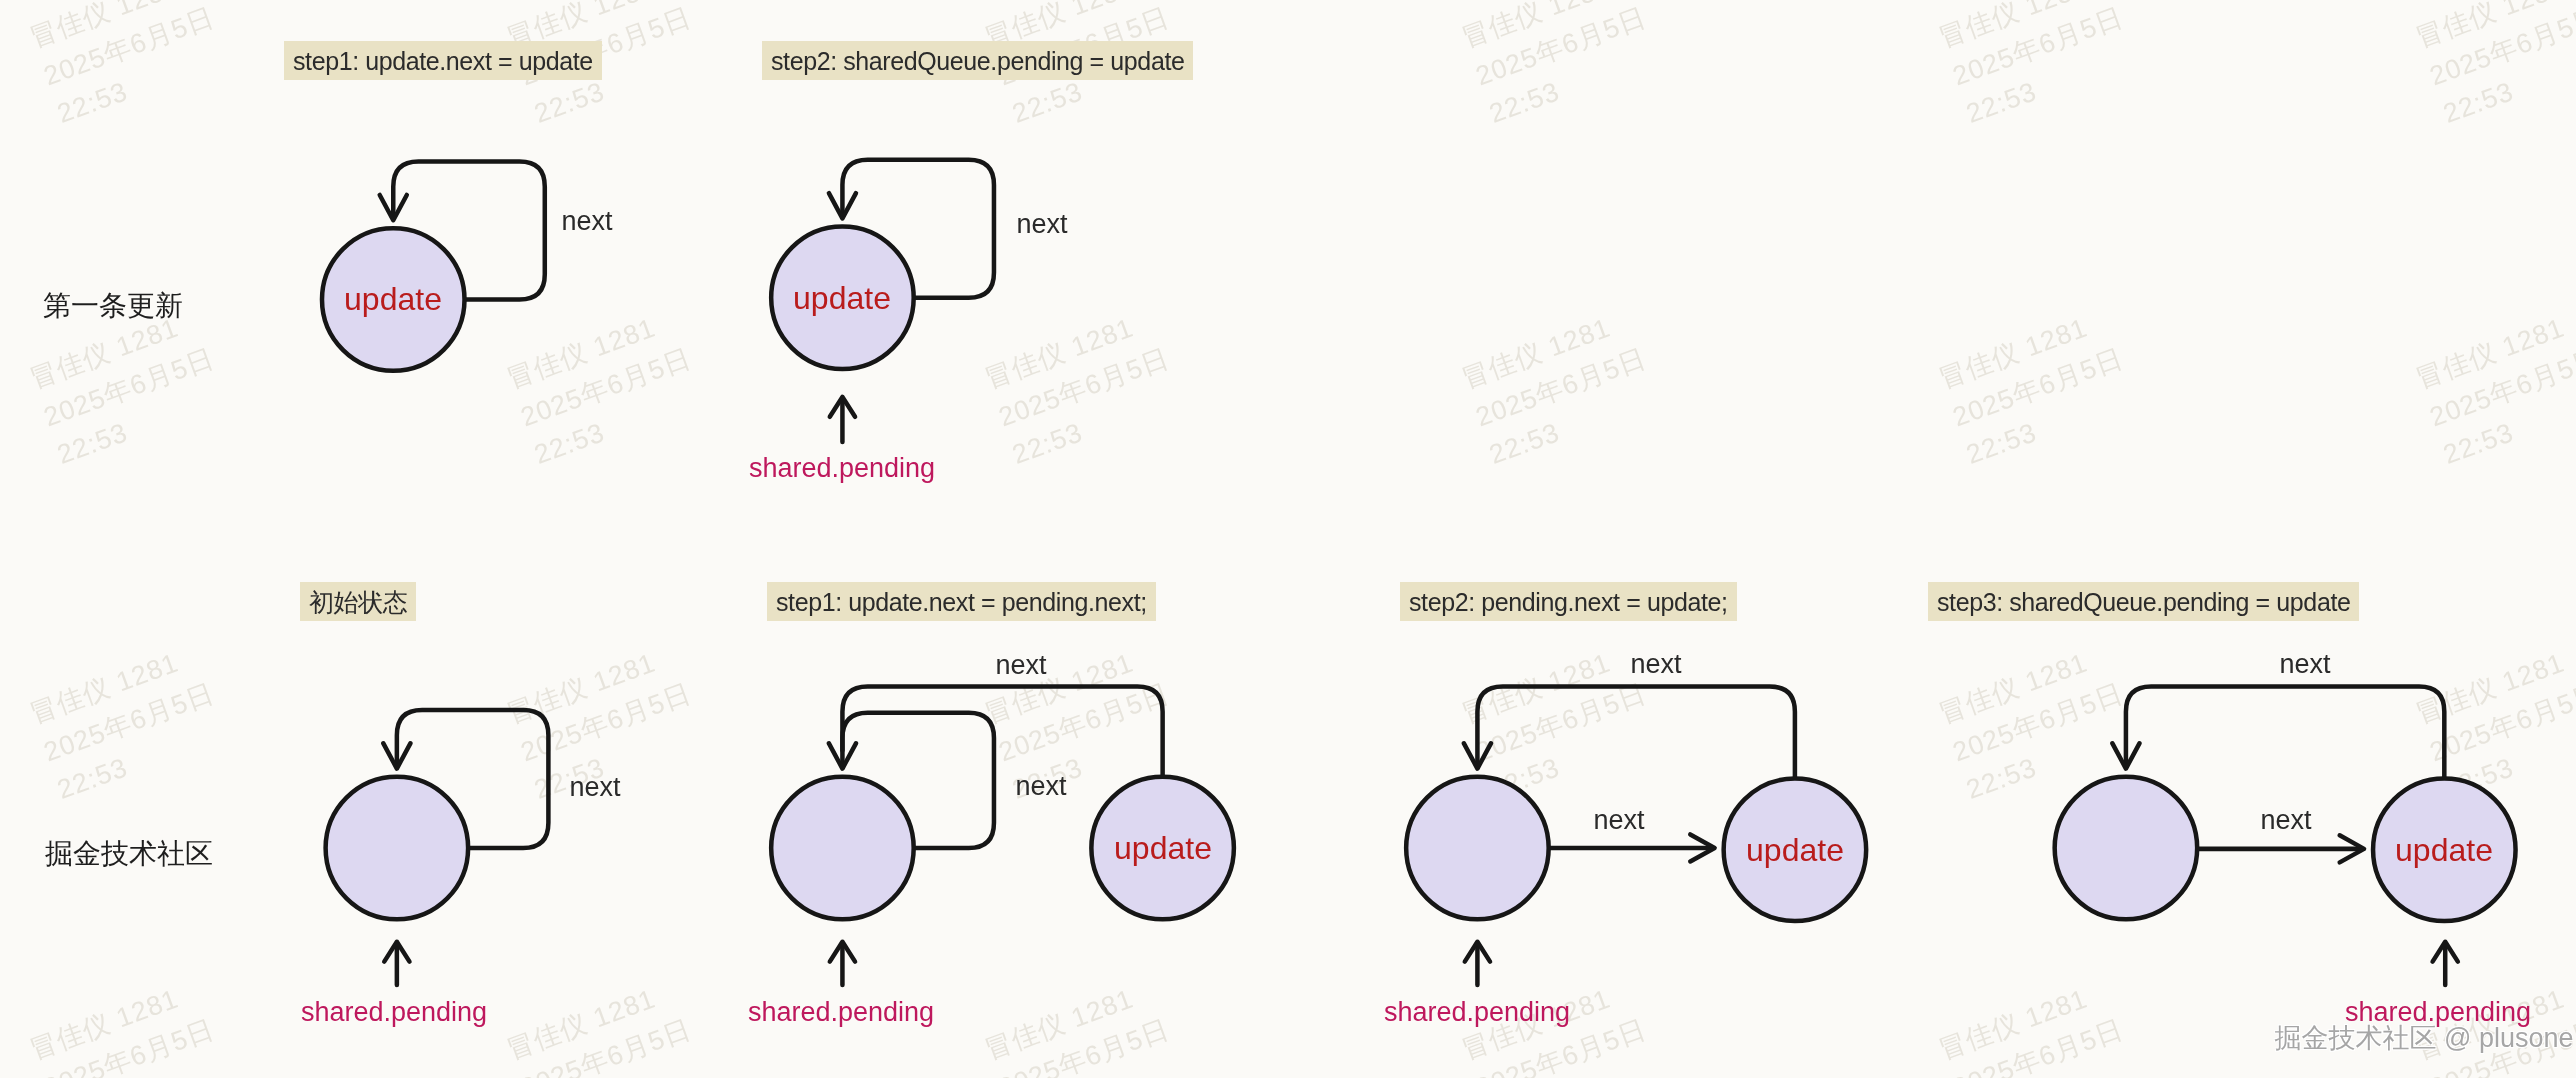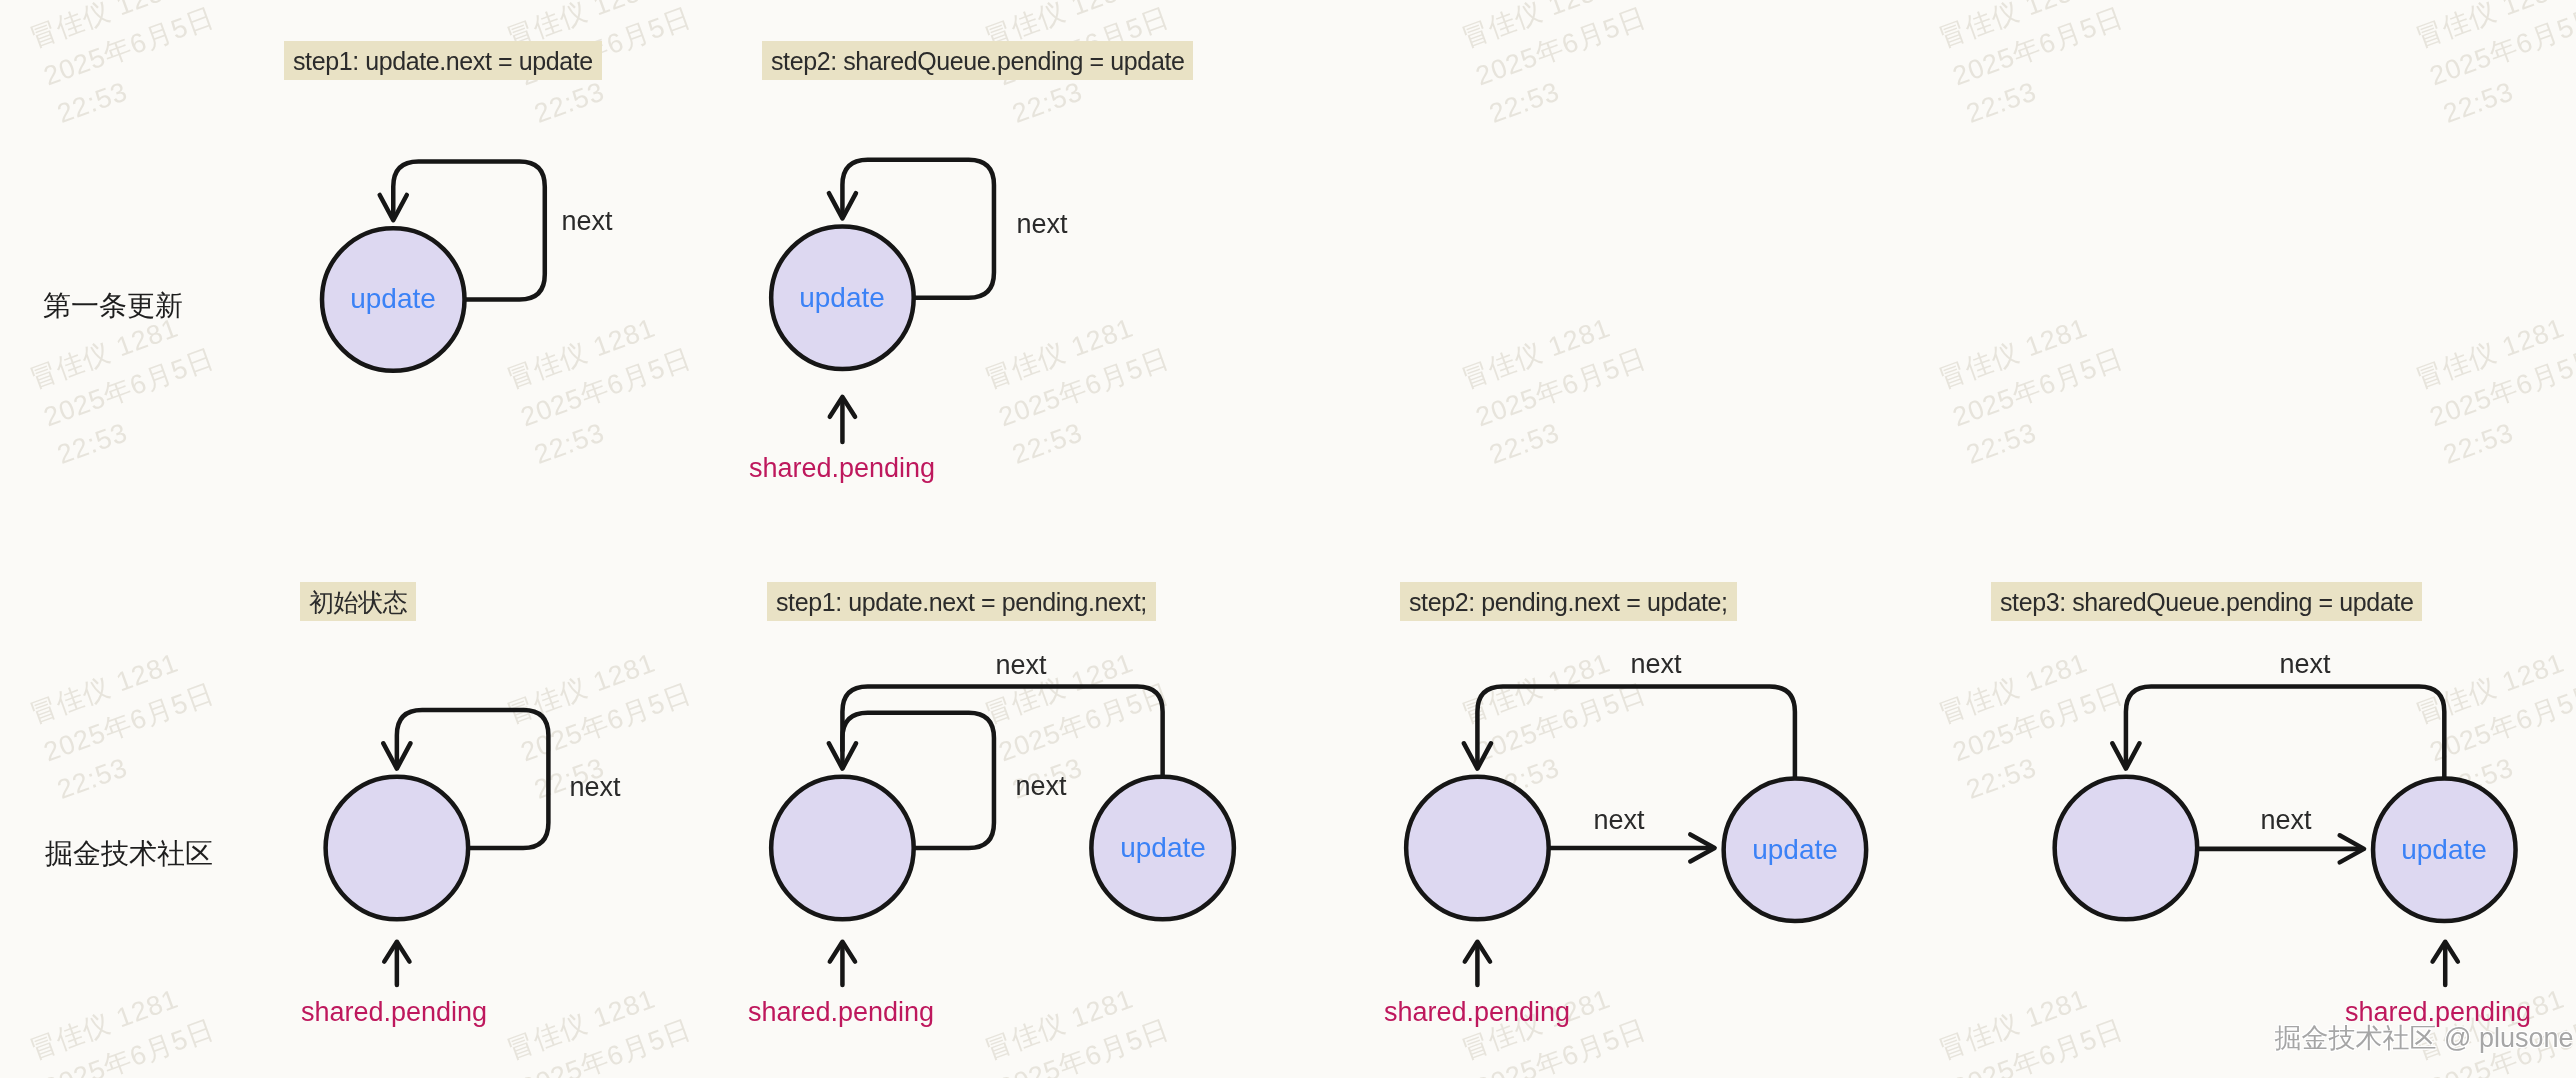--- a/index.html
+++ b/index.html
@@ -4,21 +4,21 @@
 <style>
   html,body{margin:0;padding:0;background:#fbfaf7;}
   .canvas{position:relative;width:2576px;height:1079px;background:#fbfaf7;overflow:hidden;
           font-family:"Liberation Sans","DejaVu Sans",sans-serif;color:#262626;}
   .wm{position:absolute;transform:rotate(-20deg);transform-origin:left top;
       font-size:27px;line-height:1.5;color:#e7e4dc;white-space:nowrap;letter-spacing:0.9px;}
   .wm span{display:block;}
   .title{position:absolute;background:#e9e2c5;color:#2b2b2b;font-size:25px;line-height:1.2;
          padding:4.5px 9px;letter-spacing:-0.4px;white-space:nowrap;}
   .rlabel{position:absolute;font-size:28px;color:#1e1e1e;white-space:nowrap;}
-  .node-label{position:absolute;transform:translate(-50%,-50%);font-size:28px;color:#3b82f6;white-space:nowrap;}
+  .node-label{position:absolute;transform:translate(-50%,-50%);font-size:32px;color:#b91c1c;white-space:nowrap;}
   .edge-label{position:absolute;transform:translate(-50%,-50%);font-size:27px;color:#2a2a2a;white-space:nowrap;text-align:center;}
   .ptr-label{position:absolute;transform:translateX(-50%);font-size:27px;color:#be185d;white-space:nowrap;}
   .footer{position:absolute;transform:translateX(-50%);font-size:27px;color:#a6a6a6;white-space:nowrap;
           text-shadow:-0.9px -0.9px 0 #fff,0.9px -0.9px 0 #fff,-0.9px 0.9px 0 #fff,0.9px 0.9px 0 #fff;}
   svg.shapes{position:absolute;left:0;top:0;}
 </style>
 </head>
 <body>
 
 <div class="canvas">
@@ -200,21 +200,21 @@
   </svg>
 
   <div class="rlabel" style="left:43px;top:287px">第一条更新</div>
   <div class="rlabel" style="left:45px;top:835px">掘金技术社区</div>
 
   <div class="title" style="left:284px;top:41px">step1: update.next = update</div>
   <div class="title" style="left:762px;top:41px">step2: sharedQueue.pending = update</div>
   <div class="title" style="left:300px;top:582px">初始状态</div>
   <div class="title" style="left:767px;top:582px">step1: update.next = pending.next;</div>
   <div class="title" style="left:1400px;top:582px">step2: pending.next = update;</div>
-  <div class="title" style="left:1991px;top:582px">step3: sharedQueue.pending = update</div>
+  <div class="title" style="left:1928px;top:582px">step3: sharedQueue.pending = update</div>
 
   <div class="node-label" style="left:393px;top:299px">update</div>
   <div class="node-label" style="left:842px;top:298px">update</div>
   <div class="node-label" style="left:1163px;top:848px">update</div>
   <div class="node-label" style="left:1795px;top:850px">update</div>
   <div class="node-label" style="left:2444px;top:850px">update</div>
 
   <div class="edge-label" style="left:587px;top:221px">next</div>
   <div class="edge-label" style="left:1042px;top:224px">next</div>
   <div class="edge-label" style="left:595px;top:787px">next</div>

